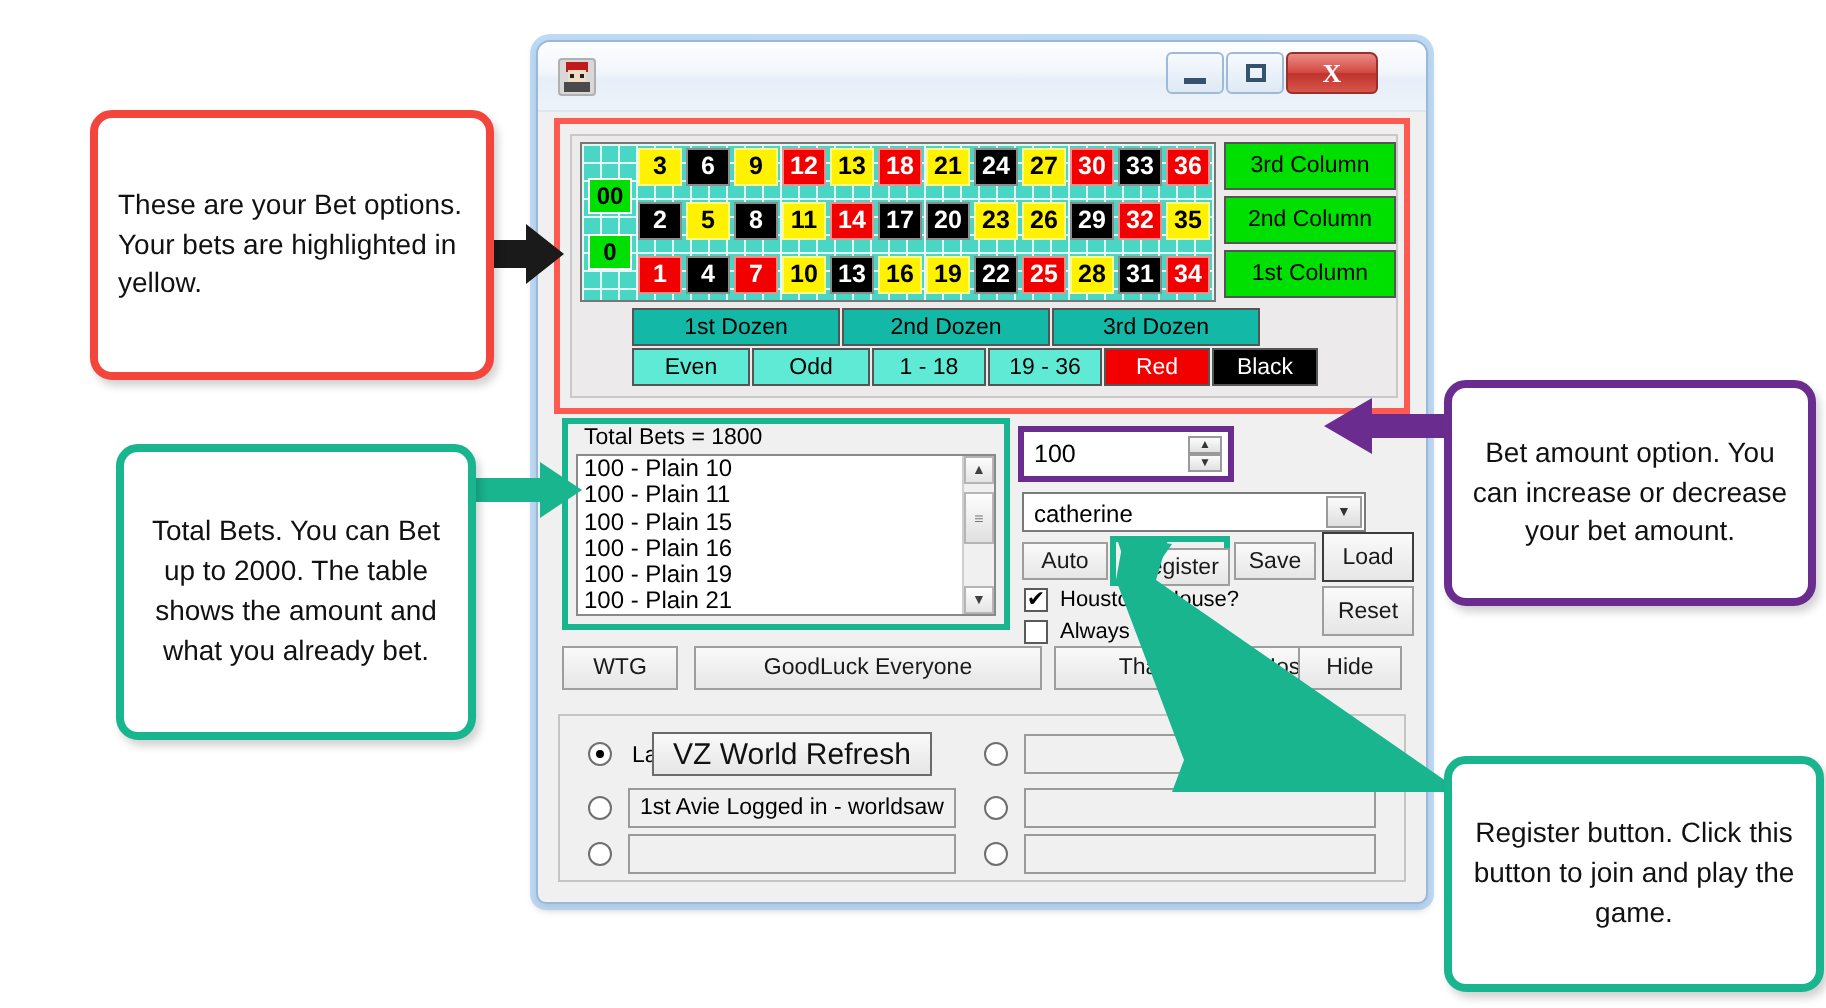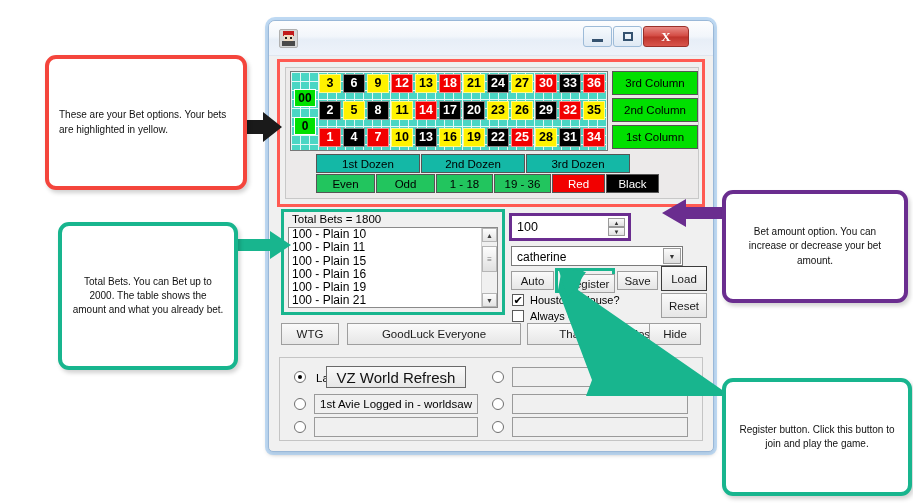--- a/index.html
+++ b/index.html
@@ -109,21 +109,21 @@
     background:#14b8a6;border:1px solid #555;box-sizing:border-box;
     display:flex;align-items:center;justify-content:center;
     font-size:11.5px;color:#000;
   }
   .outside{
     position:absolute;top:106px;height:19px;
     border:1px solid #555;box-sizing:border-box;
     display:flex;align-items:center;justify-content:center;
     font-size:11.5px;
   }
-  .ob-green{background:#22c55e;color:#000;}
+  .ob-green{background:#5eead4;color:#000;}
   .ob-red{background:#f20000;color:#fff;}
   .ob-black{background:#000;color:#fff;}
 
   
   #bets-group{
     left:12px;top:188px;width:224px;height:106px;
     border:3px solid #18b58e;box-sizing:border-box;background:#f0f0f0;
   }
   #bets-legend{
     position:absolute;left:8px;top:1px;font-size:11.5px;color:#000;
@@ -153,21 +153,21 @@
   #sb-thumb{
     position:absolute;left:0;top:18px;width:15px;height:26px;
     background:linear-gradient(to bottom,#fdfdfd,#e0e0e0);
     border:1px solid #b5b5b5;box-sizing:border-box;
     display:flex;align-items:center;justify-content:center;
     font-size:8px;color:#777;
   }
 
   
   #spin-outline{
-    left:240px;top:192px;width:122px;height:28px;
+    left:240px;top:192px;width:108px;height:28px;
     border:3px solid #6a2d8f;box-sizing:border-box;background:#fff;
   }
   #spin-value{
     position:absolute;left:5px;top:4px;font-size:12.5px;color:#000;
   }
   #spin-arrows{
     position:absolute;right:3px;top:2px;width:17px;height:19px;
   }
   .spin-btn{
     width:17px;height:9px;background:linear-gradient(to bottom,#fbfbfb,#e1e1e1);
@@ -247,21 +247,21 @@
   }
 
   
   .callout{
     position:absolute;background:#fff;box-sizing:border-box;
     display:flex;align-items:center;justify-content:center;
     border-radius:11px;
     box-shadow:2px 3px 4px rgba(0,0,0,.18);
   }
   .callout .ctext{
-    font-size:10px;color:#111;line-height:1.42;padding:6px 10px;
+    font-size:14px;color:#111;line-height:1.42;padding:6px 10px;
   }
   #callout-bets{left:45px;top:55px;width:202px;height:135px;border:4px solid #f4453c;}
   #callout-bets .ctext{text-align:left;}
   #callout-total{left:58px;top:222px;width:180px;height:148px;border:4px solid #18b58e;}
   #callout-total .ctext{text-align:center;}
   #callout-amount{left:722px;top:190px;width:186px;height:113px;border:4px solid #6a2d8f;}
   #callout-amount .ctext{text-align:center;}
   #callout-register{left:722px;top:378px;width:190px;height:118px;border:4px solid #18b58e;}
   #callout-register .ctext{text-align:center;}
 

